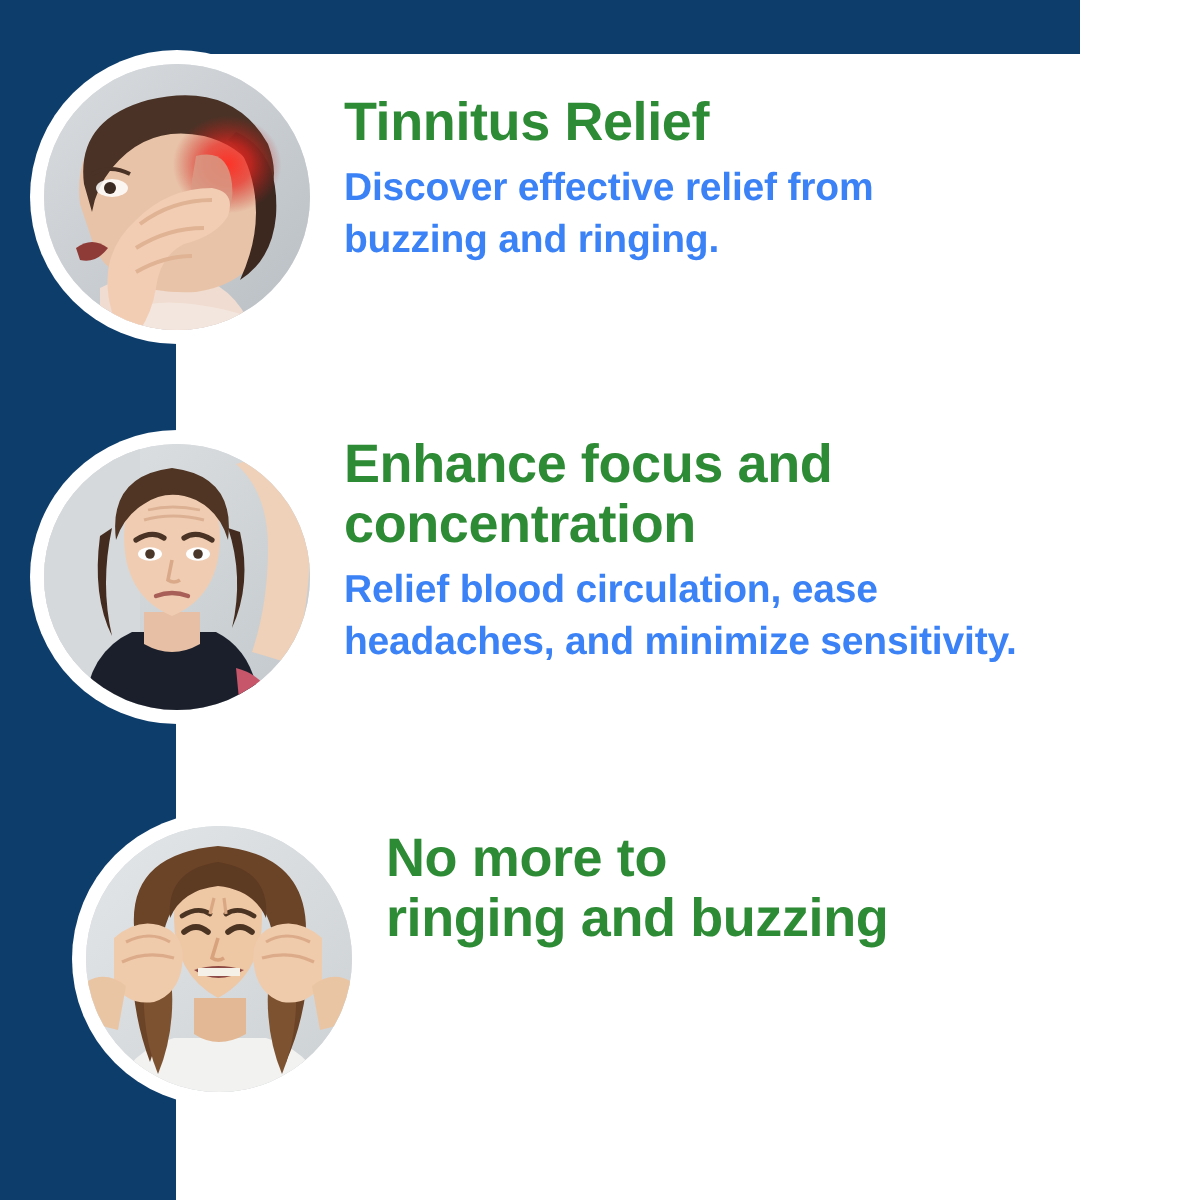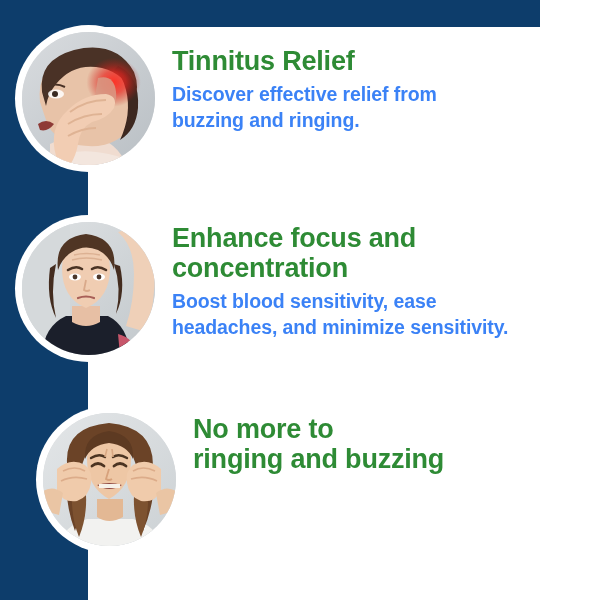--- a/index.html
+++ b/index.html
@@ -96,21 +96,21 @@
     font-family: "Liberation Sans", sans-serif;
     font-weight: bold;
     font-size: 19.5px;
     line-height: 1.33;
     letter-spacing: -0.1px;
     white-space: pre-line;
   }
 
   
   .row-1 .feature-text { top: 46px; }
-  .row-2 .feature-text { top: 33px; }
+  .row-2 .feature-text { top: 27px; }
   .row-3 .feature-text { top: 33px; }
 </style>
 </head>
 <body>
 
 <div id="infographic">
 
   <div class="navy-backdrop"></div>
   <div class="white-panel"></div>
 
@@ -198,21 +198,21 @@
         <circle cx="53" cy="55" r="2.4" fill="#4b372a"></circle>
         <circle cx="77" cy="55" r="2.4" fill="#4b372a"></circle>
 
         <path d="M64 58 L62 68 Q65 70 68 68" stroke="#d9a98a" stroke-width="1.8" fill="none"></path>
         <path d="M56 76 Q64 73 72 76" stroke="#a85f57" stroke-width="2.2" fill="none" stroke-linecap="round"></path>
       </svg>
     </div>
     <div class="feature-text">
       <h2 class="feature-heading">Enhance focus and
 concentration</h2>
-      <p class="feature-body">Boost blood sensitivity, ease
+      <p class="feature-body">Relief blood circulation, ease
 headaches, and minimize sensitivity.</p>
     </div>
   </div>
 
   <div class="feature-row row-3">
     <div class="photo-circle">
       <svg viewBox="0 0 133 133" xmlns="http://www.w3.org/2000/svg" aria-hidden="true">
         <defs>
           <linearGradient id="bg3" x1="0" y1="0" x2="1" y2="1">
             <stop offset="0%" stop-color="#e3e6e8"></stop>

